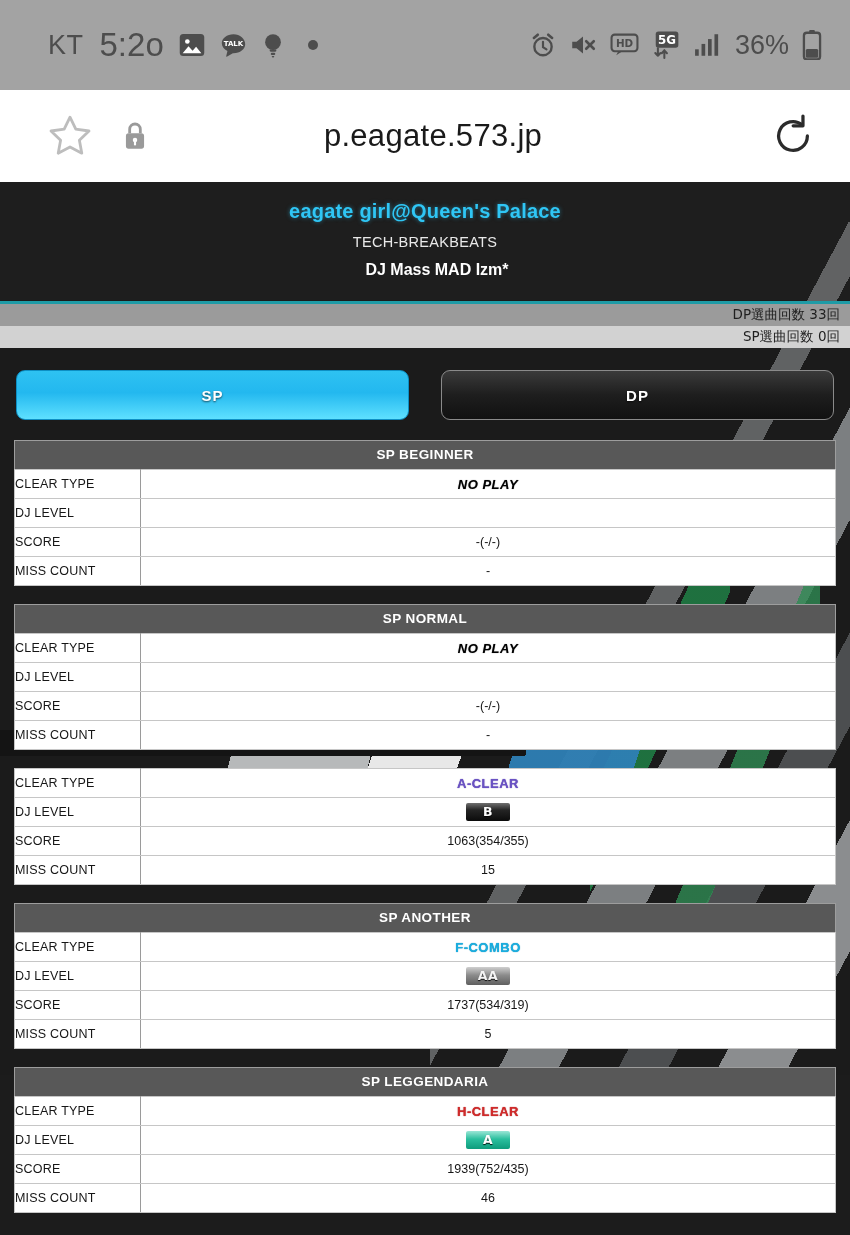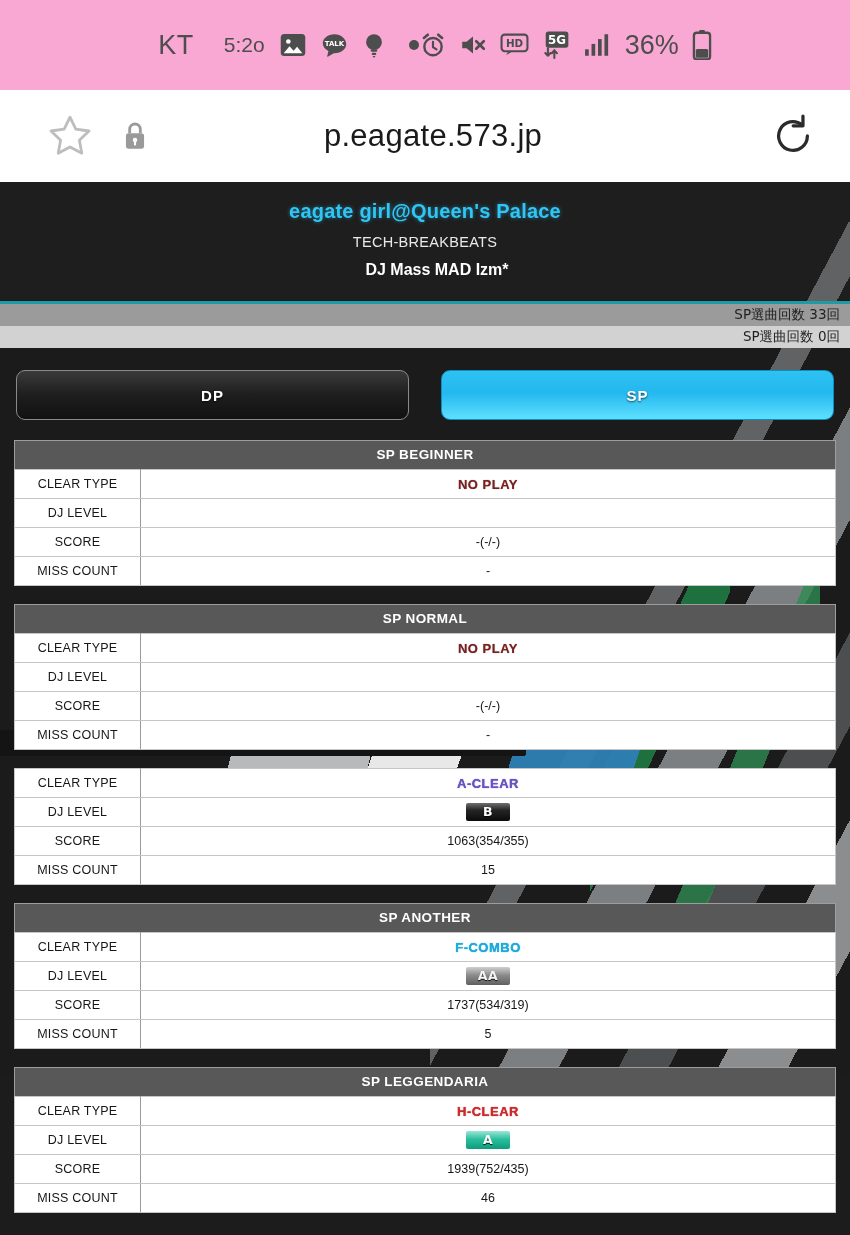--- a/index.html
+++ b/index.html
@@ -6,32 +6,32 @@
   html, body {
     width: 850px; height: 1235px;
     background: #ffffff;
     font-family: "Liberation Sans", "DejaVu Sans", sans-serif;
     overflow: hidden;
   }
 
   
   .statusbar {
     height: 90px;
-    background: #f9a8d4;
+    background: #a3a3a3;
     display: flex;
     align-items: center;
-    justify-content: center;
+    justify-content: space-between;
     padding: 0 28px 0 48px;
     color: #4a4a4a;
   }
   .sb-left { display: flex; align-items: center; gap: 14px; }
   .sb-carrier {
     font-size: 27px; letter-spacing: .5px; color: #4d4d4d; font-weight: 400;
   }
-  .sb-clock { font-size: 21px; color: #4d4d4d; margin-left: 16px;}
+  .sb-clock { font-size: 33px; color: #4d4d4d; margin-left: 2px;}
   .sb-right { display: flex; align-items: center; gap: 13px; }
   .sb-batt-text { font-size: 27px; color: #4d4d4d; }
   .ic { display: inline-block; line-height: 0; }
 
   
   .browserbar {
     height: 92px;
     background: #ffffff;
     display: flex;
     align-items: center;
@@ -176,30 +176,29 @@
     border: none;
   }
   .diff-table td {
     border: 1px solid #c6c6c6;
     font-size: 12.5px;
     color: #161616;
     height: 29px;
   }
   .lbl-cell {
     width: 126px;
-    text-align: center;
     color: #1c1c1c;
     font-size: 12.5px;
     letter-spacing: .2px;
     border-right: 1px solid #9a9a9a !important;
   }
   .val-cell { text-align: center; }
 
   .ct { font-weight: bold; font-size: 13px; letter-spacing: .5px; }
-  .ct.noplay  { color: #7f1d1d; text-shadow: 0 0 1px #777; }
+  .ct.noplay  { color: #000000; text-shadow: 0 0 1px #777; font-style: italic; }
   .ct.aclear  { color: #6a52c4; text-shadow: 0 0 1px #4b36a0; }
   .ct.fcombo  { color: #19aee0; text-shadow: 0 0 1px #0b83ad; }
   .ct.hclear  { color: #d12a2a; text-shadow: 0 0 1px #9f1414; }
 
   .djbadge {
     display: inline-block;
     min-width: 44px;
     padding: 1px 9px 2px;
     border-radius: 2px;
     font-size: 12.5px;
@@ -334,27 +333,27 @@
 
   <div class="page-inner">
 
     <div class="song-head">
       <div class="song-title">eagate girl@Queen's Palace</div>
       <div class="song-genre">TECH-BREAKBEATS</div>
       <div class="song-artist">DJ Mass MAD Izm*</div>
     </div>
 
     <div class="counts">
-      <div class="count-row sp">SP選曲回数 33回</div>
+      <div class="count-row sp">DP選曲回数 33回</div>
       <div class="count-row dp">SP選曲回数 0回</div>
     </div>
 
     <div class="modetabs">
+      <div class="modebtn active">SP</div>
       <div class="modebtn inactive">DP</div>
-      <div class="modebtn active">SP</div>
     </div>
 
     <div class="tables">
         <table class="diff-table">
           <tbody>
             <tr class="hdr">
          <td colspan="2">SP BEGINNER</td>
        </tr>
        <tr>
          <td class="lbl-cell">CLEAR TYPE</td>

